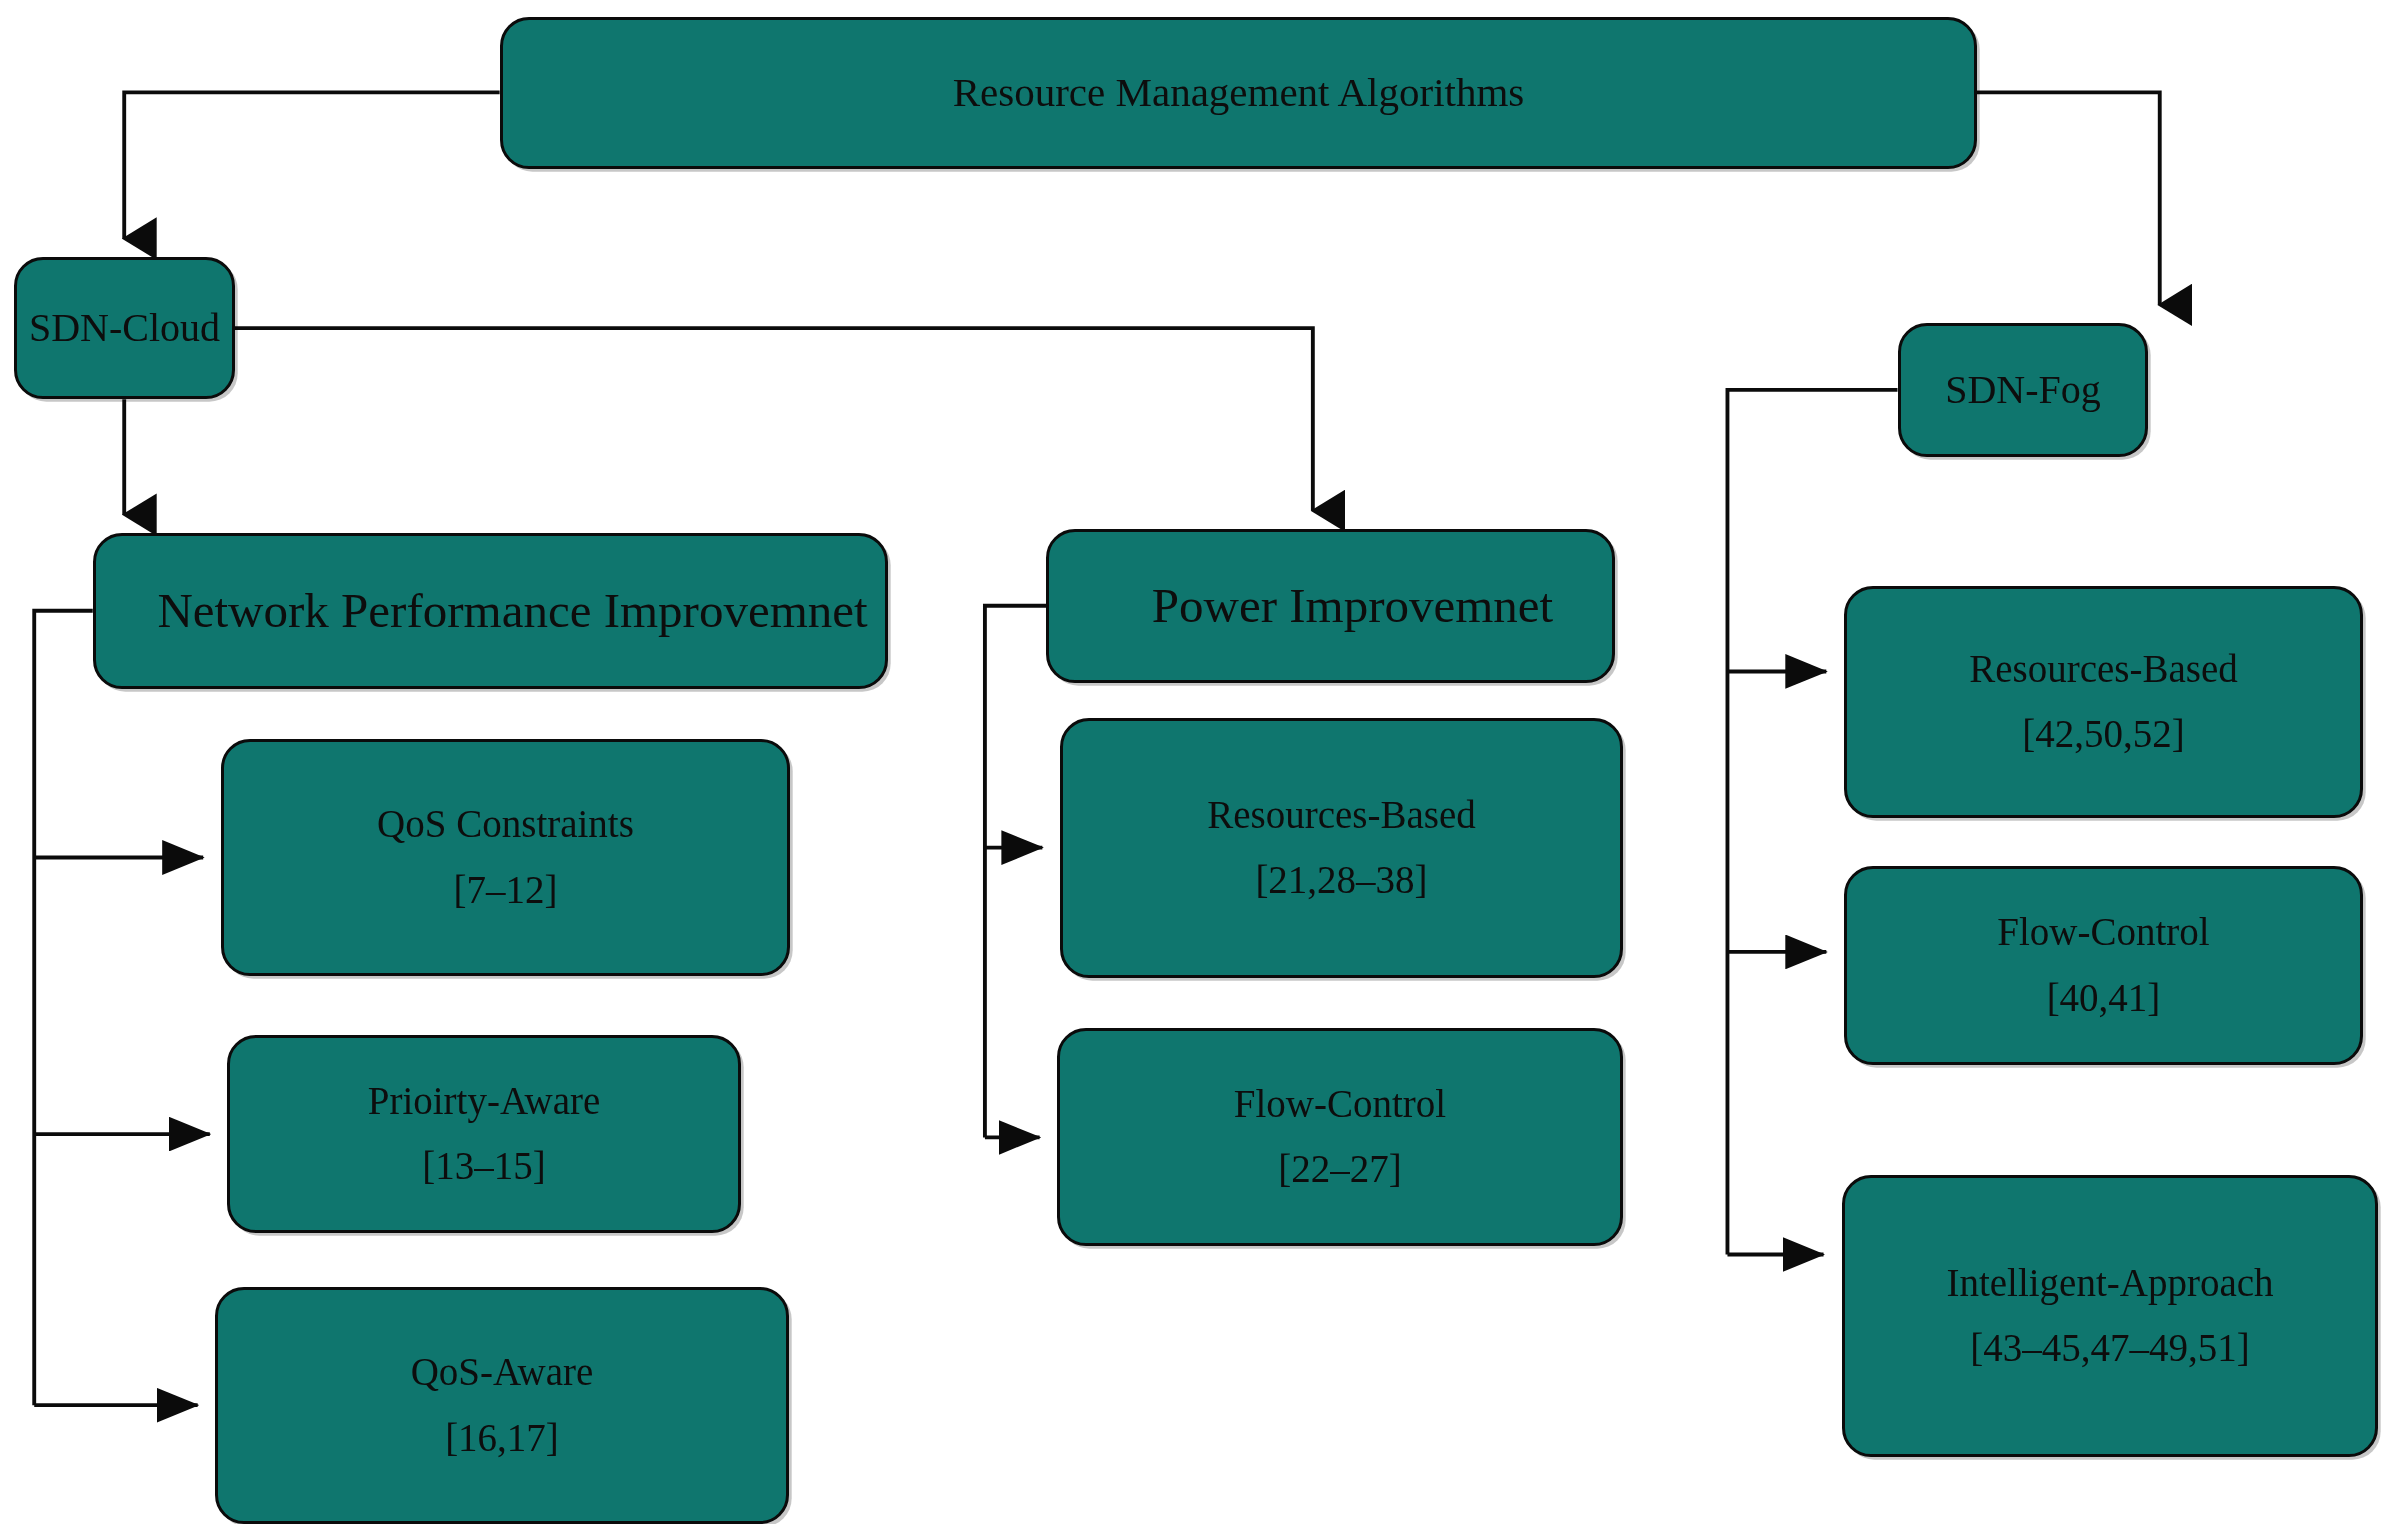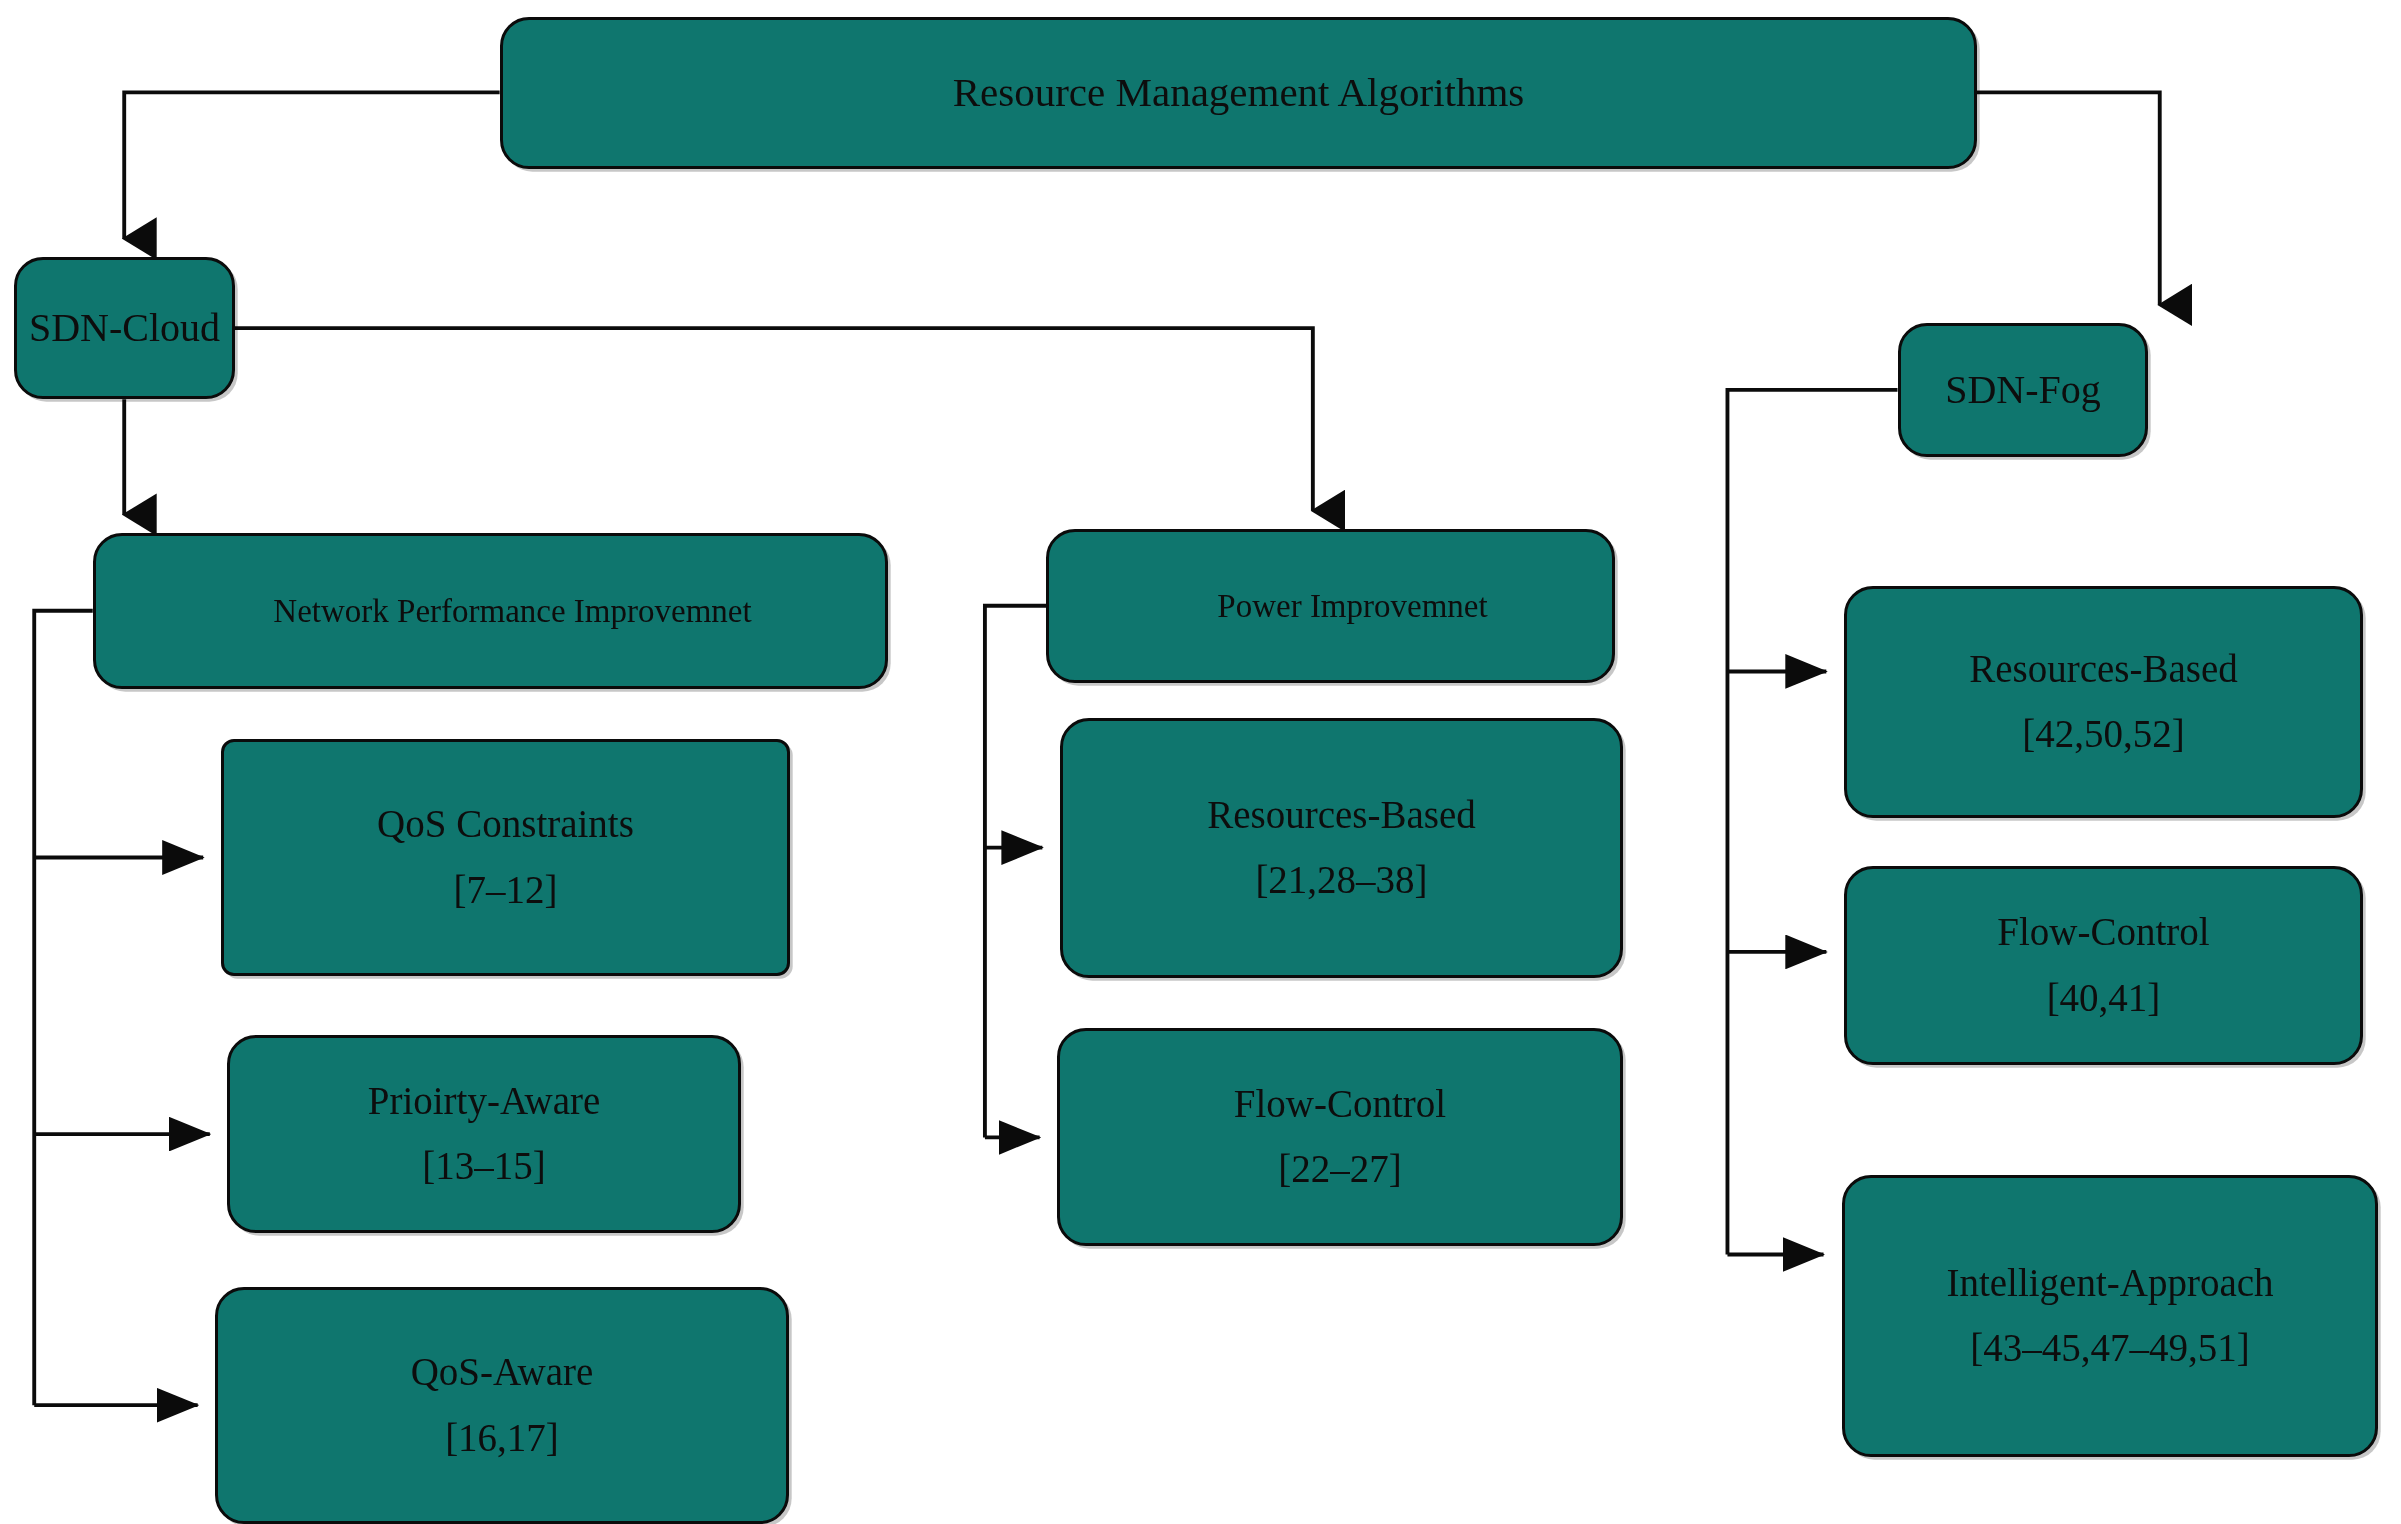--- a/index.html
+++ b/index.html
@@ -46,29 +46,29 @@
     display: block;
     white-space: nowrap;
   }
   .node .node-refs {
     display: block;
     white-space: nowrap;
     margin-top: 0.62em;
   }
   .lvl-root  { font-size: 41px; }
   .lvl-cat   { font-size: 40px; }
-  .lvl-sub   { font-size: 33px; padding-left: 44px; }
+  .lvl-sub   { font-size: 49px; padding-left: 44px; }
   .lvl-leaf  { font-size: 39px; }
 
   
   #node-root           { left: 500px;  top: 16.6px;   width: 1477px; height: 152px; }
   #node-sdn-cloud      { left: 14px;   top: 257px;  width: 221px;  height: 142px; }
   #node-sdn-fog        { left: 1898px; top: 323px;  width: 250px;  height: 134px; }
   #node-npi            { left: 93px;  top: 533px;  width: 795px; height: 156px; }
-  #node-qos-constr     { left: 221px;  top: 739px; width: 569px; height: 237px; border-radius: 13px; }
+  #node-qos-constr     { left: 221px;  top: 739px; width: 569px; height: 237px; }
   #node-priority-aware { left: 227px;  top: 1035px; width: 514px; height: 198px; }
   #node-qos-aware      { left: 215px;  top: 1287px; width: 574px; height: 237px; }
   #node-power-opt      { left: 1046px; top: 529px;  width: 569px; height: 154px; }
   #node-res-based-mid  { left: 1060px; top: 718px; width: 563px; height: 260px; }
   #node-flow-ctrl-mid  { left: 1057px; top: 1028px; width: 566px; height: 218px; }
   #node-res-based-fog  { left: 1844px; top: 586px; width: 519px;  height: 232px; }
   #node-flow-ctrl-fog  { left: 1844px; top: 866px; width: 519px;  height: 199px; }
   #node-intel-fog      { left: 1842px; top: 1175px; width: 536px;  height: 282px; }
 </style>
 </head>

